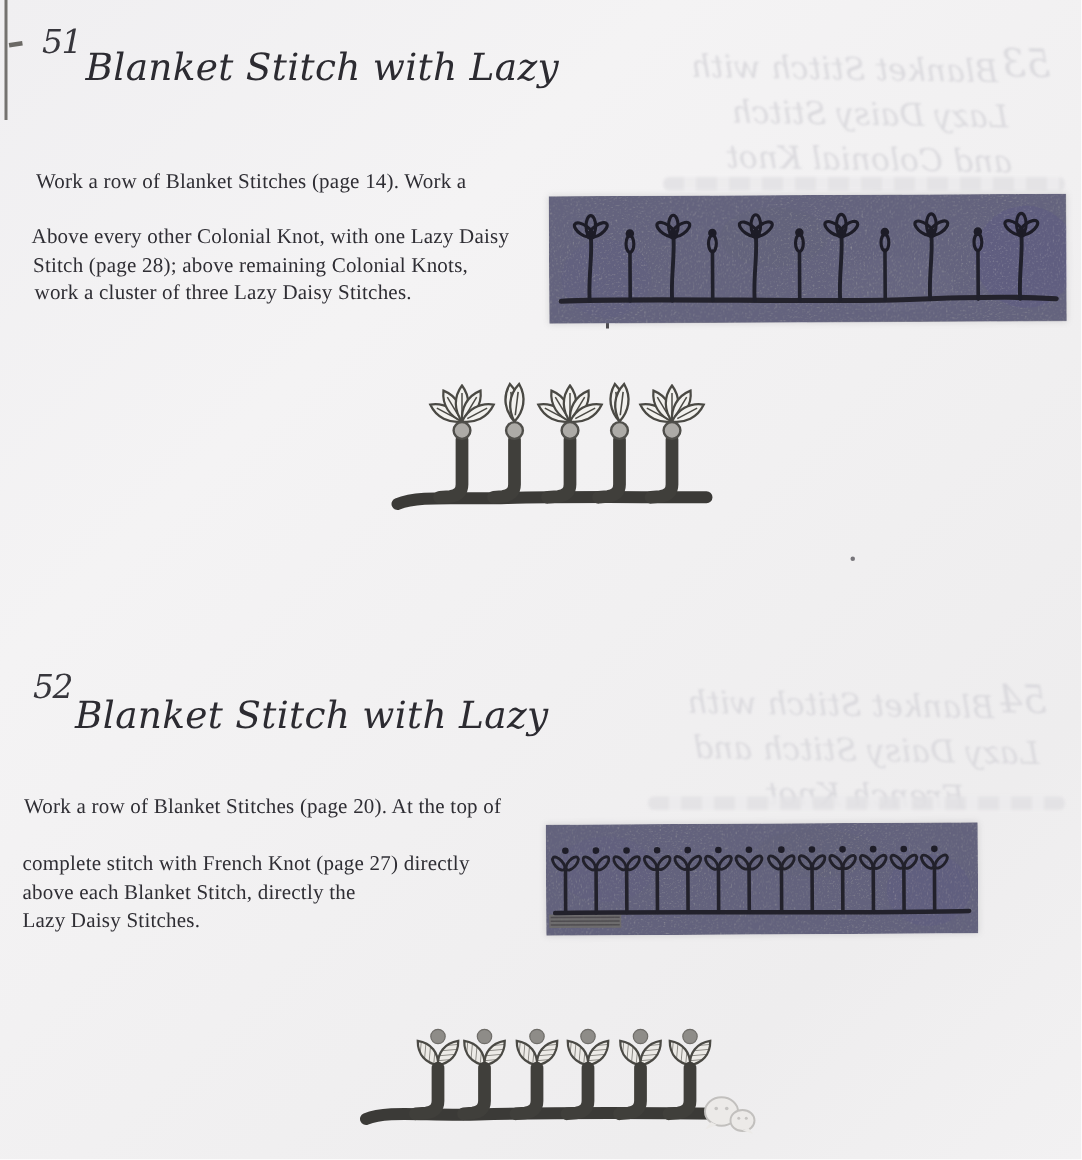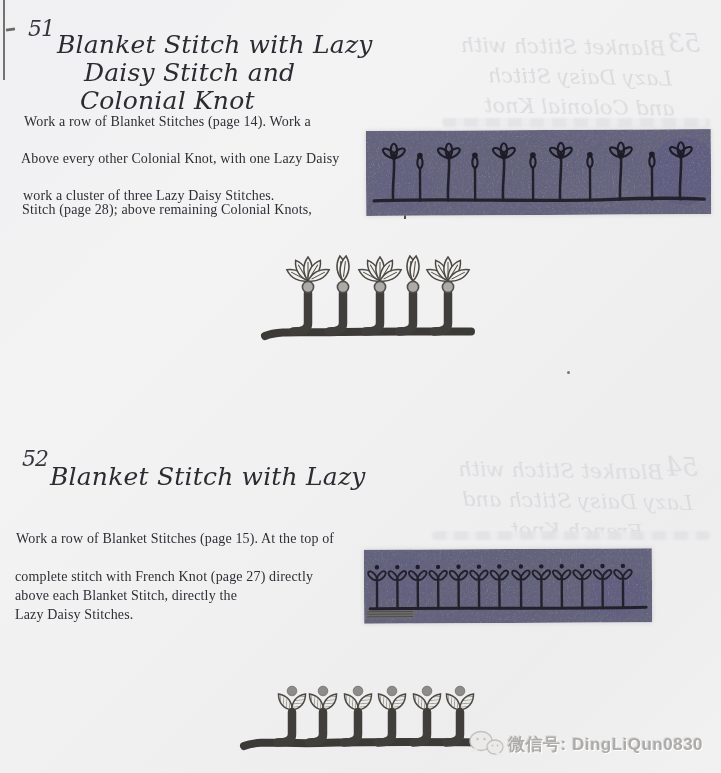--- a/index.html
+++ b/index.html
@@ -70,26 +70,24 @@
 
   <div class="ghost" style="left:440px; top:450px; width:275px;">
     <div class="g-line"><span class="g-num">54</span><span>Blanket Stitch with</span></div>
     <div class="g-line">Lazy Daisy Stitch and</div>
     <div class="g-line">French Knot</div>
   </div>
   <div class="smudge" style="left:432px; top:531px; width:278px;"></div>
 
   <div class="entry-number" style="left:28px; top:16px;">51</div>
   <div class="title-line" style="left:57px; top:30px;">Blanket Stitch with Lazy</div>
-  <div class="title-line" style="left:84px; top:58px;">Daisy Stitch and</div>
-  <div class="title-line" style="left:80px; top:86px;">Colonial Knot</div>
 
   <div class="body-line" style="left:24px; top:114px;">Work a row of Blanket Stitches (page 14). Work a</div>
   <div class="body-line" style="left:21px; top:151px;">Above every other Colonial Knot, with one Lazy Daisy</div>
-  <div class="body-line" style="left:22px; top:169.5px;margin-top:32px;">Stitch (page 28); above remaining Colonial Knots,</div>
+  <div class="body-line" style="left:22px; top:169.5px;">Stitch (page 28); above remaining Colonial Knots,</div>
   <div class="body-line" style="left:23px; top:188px;">work a cluster of three Lazy Daisy Stitches.</div>
 
   <svg class="photo" style="left:366px; top:130px; transform:rotate(-0.3deg);" width="345" height="85" viewBox="0 0 345 85">
     <defs>
       <filter id="grain1" x="0" y="0" width="100%" height="100%">
         <feTurbulence type="fractalNoise" baseFrequency="0.8" numOctaves="2" stitchTiles="stitch"></feTurbulence>
         <feColorMatrix type="matrix" values="0 0 0 0 0  0 0 0 0 0  0 0 0 0 0.05  0.7 0.7 0.7 0 0"></feColorMatrix>
         <feComposite operator="in" in2="SourceGraphic"></feComposite>
       </filter>
     </defs>
@@ -203,21 +201,21 @@
         <circle cx="90" cy="42" r="5.6"></circle>
         <circle cx="127" cy="42" r="5.6"></circle>
       <circle cx="160" cy="42" r="5.6"></circle>
         <circle cx="195" cy="42" r="5.6"></circle>
     </g>
   </svg>
 
   <div class="entry-number" style="left:22px; top:446px;">52</div>
   <div class="title-line" style="left:50px; top:462px;">Blanket Stitch with Lazy</div>
 
-  <div class="body-line" style="left:16px; top:531px;">Work a row of Blanket Stitches (page 15).  At the top of</div>
+  <div class="body-line" style="left:16px; top:531px;">Work a row of Blanket Stitches (page 20).  At the top of</div>
   <div class="body-line" style="left:15px; top:569px;">complete stitch with French Knot (page 27) directly</div>
   <div class="body-line" style="left:15px; top:588px;">above each Blanket Stitch, directly the</div>
   <div class="body-line" style="left:15px; top:607px;">Lazy Daisy Stitches.</div>
 
   <svg class="photo" style="left:364px; top:549px; transform:rotate(-0.3deg);" width="288" height="74" viewBox="0 0 288 74">
     <defs>
       <filter id="grain2" x="0" y="0" width="100%" height="100%">
         <feTurbulence type="fractalNoise" baseFrequency="0.85" numOctaves="2" stitchTiles="stitch"></feTurbulence>
         <feColorMatrix type="matrix" values="0 0 0 0 0  0 0 0 0 0  0 0 0 0 0.05  0.7 0.7 0.7 0 0"></feColorMatrix>
         <feComposite operator="in" in2="SourceGraphic"></feComposite>
@@ -325,16 +323,15 @@
         <ellipse cx="27" cy="18" rx="8" ry="7"></ellipse>
         <path d="M31,23 L34,27 L27,24.5 Z" stroke="none"></path>
       </g>
       <g fill="#c6c4c2">
         <circle cx="9.5" cy="10" r="1.2"></circle>
           <circle cx="16.5" cy="10" r="1.2"></circle>
         <circle cx="24.5" cy="16.5" r="1"></circle>
           <circle cx="29.5" cy="16.5" r="1"></circle>
       </g>
     </svg>
-    <span class="wm-text">微信号: DingLiQun0830</span>
   </div>
 
 </div>
 
 </body></html>

